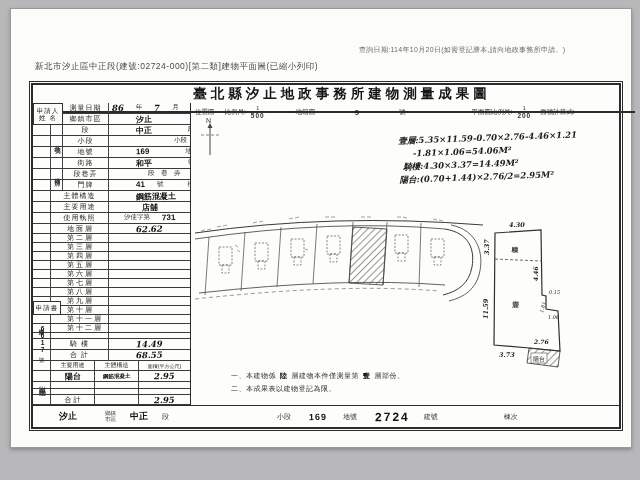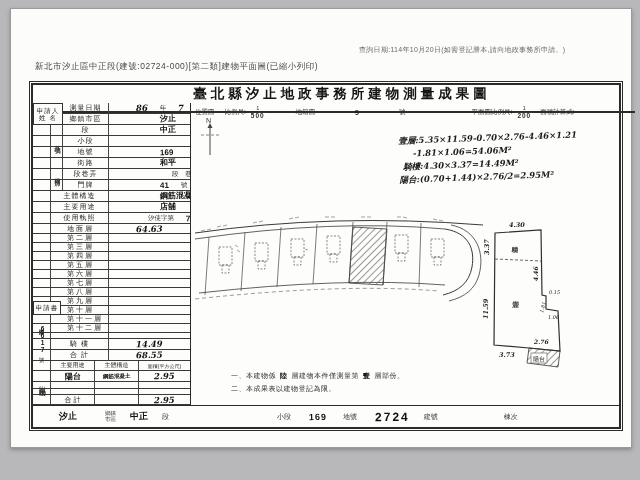--- a/index.html
+++ b/index.html
@@ -33,21 +33,21 @@
 
   
   .lform{position:absolute;left:0;top:18px;width:158px;height:302px;border-right:1px solid #2b2b2b;box-sizing:border-box;}
   .row{display:flex;border-bottom:1px solid #3a3a3a;box-sizing:border-box;align-items:stretch;font-size:7px;color:#222;}
   .h11{height:11px;} .h10{height:10px;} .h9{height:9px;} .h7{height:7px;} .h6{height:6px;}
   .cs{width:18px;border-right:1px solid #444;box-sizing:border-box;}
   .ct{width:12px;border-right:1px solid #444;box-sizing:border-box;}
   .cl{width:46px;border-right:1px solid #444;box-sizing:border-box;display:flex;align-items:center;justify-content:center;letter-spacing:1px;white-space:nowrap;overflow:hidden;}
   .cl2{width:58px;border-right:1px solid #444;box-sizing:border-box;display:flex;align-items:center;justify-content:center;letter-spacing:1px;white-space:nowrap;overflow:hidden;}
   .cl2.fl{justify-content:flex-start;padding-left:16px;letter-spacing:2px;}
-  .cv{flex:1;display:flex;align-items:flex-end;padding:0 3px;gap:12px;white-space:nowrap;overflow:hidden;margin-left:24px;}
+  .cv{flex:1;display:flex;align-items:flex-start;padding:0 3px;gap:12px;white-space:nowrap;overflow:hidden;}
   .grow{flex:1;}
   .pp{font-size:6.5px;color:#333;}
   .hw{font-weight:bold;color:#111;display:inline-block;transform:rotate(-1.5deg);font-size:8px;}
   .hwn{font-family:"DejaVu Serif",serif;font-style:italic;font-weight:bold;font-size:8.5px;color:#111;display:inline-block;transform:rotate(-1deg);}
   .cvc{flex:1;text-align:center;display:flex;align-items:center;justify-content:center;}
   .c44{width:44px;border-right:1px solid #444;box-sizing:border-box;display:flex;align-items:center;justify-content:center;font-size:6px;letter-spacing:0;white-space:nowrap;overflow:hidden;}
   
   .ovl{position:absolute;background:#fdfdfb;border:1px solid #333;box-sizing:border-box;display:flex;align-items:center;justify-content:center;}
   .applicant{left:0;top:0;width:30px;height:22px;flex-direction:column;font-size:6.5px;line-height:7px;letter-spacing:1px;}
   .vtag{position:absolute;display:flex;align-items:center;justify-content:center;writing-mode:vertical-rl;text-orientation:upright;font-size:6.5px;letter-spacing:1px;color:#2e2e2e;}
@@ -238,21 +238,21 @@
             <span class="hw">731</span>
             <span class="grow"></span>
             <span class="pp">號</span>
           </div>
       </div>
 
       <div class="row h10">
         <div class="cs"></div>
           <div class="cl2 fl">地面層</div>
         <div class="cvc">
-            <span class="hwn">64.63</span>
+            <span class="hwn">62.62</span>
           </div>
       </div>
       <div class="row h9">
           <div class="cs"></div>
           <div class="cl2 fl">第二層</div>
           <div class="cvc">
             <span class="hwn"></span>
           </div>
         </div>
       <div class="row h9">

